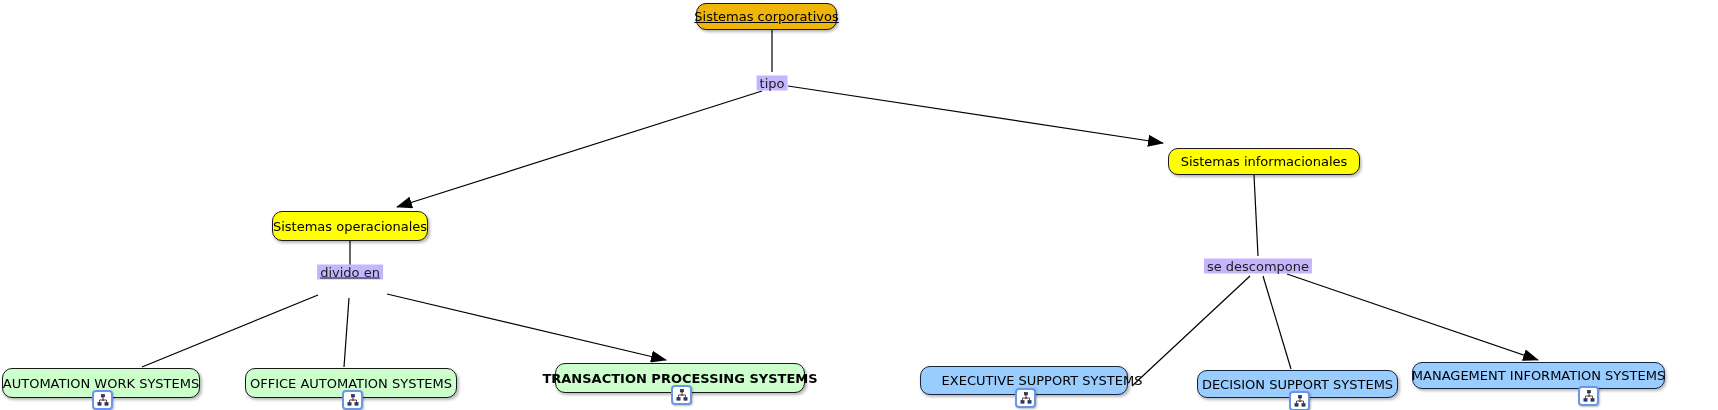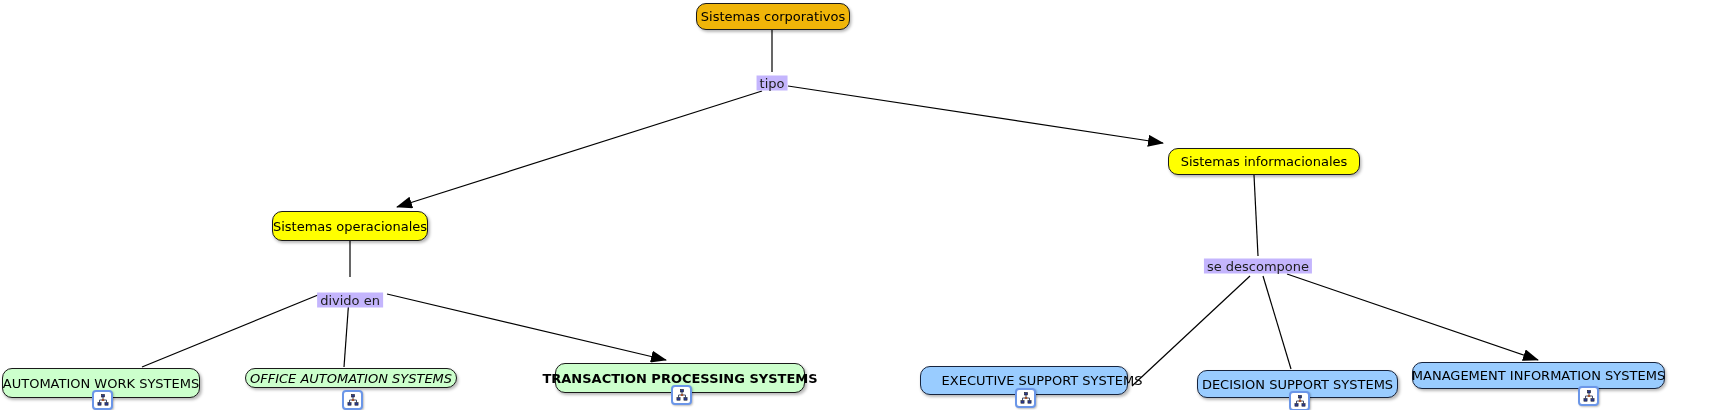--- a/index.html
+++ b/index.html
@@ -48,58 +48,58 @@
     <line x1="350" y1="241" x2="350" y2="277" stroke="#000" stroke-width="1.2"></line>
     <line x1="318" y1="295" x2="142" y2="367" stroke="#000" stroke-width="1.2"></line>
     <line x1="349" y1="298" x2="344" y2="367" stroke="#000" stroke-width="1.2"></line>
     <line x1="387" y1="294" x2="666" y2="360" stroke="#000" stroke-width="1.2" marker-end="url(#arrow)"></line>
     <line x1="1254" y1="175" x2="1258" y2="256" stroke="#000" stroke-width="1.2"></line>
     <line x1="1250" y1="276" x2="1132" y2="386" stroke="#000" stroke-width="1.2"></line>
     <line x1="1263" y1="276" x2="1291" y2="369" stroke="#000" stroke-width="1.2"></line>
     <line x1="1287" y1="274" x2="1538" y2="360" stroke="#000" stroke-width="1.2" marker-end="url(#arrow)"></line>
   </svg>
 
-  <div class="node node-root" style="left:696px;top:3px;width:154px;height:27px;">
+  <div class="node node-root" style="left:696px;top:3px;width:141px;height:27px;text-decoration:underline;">
     <span>Sistemas corporativos</span>
   </div>
 
   <div class="node node-branch" style="left:272px;top:211px;width:156px;height:30px;">
     <span>Sistemas operacionales</span>
   </div>
 
   <div class="node node-branch" style="left:1168px;top:148px;width:192px;height:27px;">
     <span>Sistemas informacionales</span>
   </div>
 
   <div class="node node-green" style="left:2px;top:368px;width:198px;height:30px;">
     <span>AUTOMATION WORK SYSTEMS</span>
   </div>
 
-  <div class="node node-green" style="left:245px;top:368px;width:212px;height:20px;font-style:italic;">
+  <div class="node node-green" style="left:245px;top:368px;width:212px;height:30px;">
     <span>OFFICE AUTOMATION SYSTEMS</span>
   </div>
 
   <div class="node node-green" style="left:555px;top:363px;width:250px;height:30px;font-weight:bold;">
     <span>TRANSACTION PROCESSING SYSTEMS</span>
   </div>
 
   <div class="node node-blue" style="left:920px;top:366px;width:208px;height:29px;padding-left:36px;">
     <span>EXECUTIVE SUPPORT SYSTEMS</span>
   </div>
 
   <div class="node node-blue" style="left:1197px;top:370px;width:201px;height:28px;">
     <span>DECISION SUPPORT SYSTEMS</span>
   </div>
 
   <div class="node node-blue" style="left:1412px;top:362px;width:253px;height:27px;">
     <span>MANAGEMENT INFORMATION SYSTEMS</span>
   </div>
 
   <span class="phrase" style="left:772px;top:83px;">tipo</span>
-  <span class="phrase" style="left:350px;top:300px;">divido en</span>
+  <span class="phrase" style="left:350px;top:272px;text-decoration:underline;">divido en</span>
   <span class="phrase" style="left:1258px;top:266px;">se descompone</span>
 
   <div class="res-icon" style="left:92px;top:390px;">
     <svg width="12" height="12" viewBox="0 0 12 12">
       <path d="M6 2.5 V6 M2.5 6 H9.5 M2.5 6 V8.5 M9.5 6 V8.5" stroke="#44506e" stroke-width="1" fill="none"></path>
       <rect x="4.4" y="0.4" width="3.2" height="2.6" fill="#2b3a8f" stroke="#111" stroke-width="0.5"></rect>
       <rect x="0.9" y="8.6" width="3.2" height="2.6" fill="#2b3a8f" stroke="#111" stroke-width="0.5"></rect>
       <rect x="7.9" y="8.6" width="3.2" height="2.6" fill="#2b3a8f" stroke="#111" stroke-width="0.5"></rect>
       <rect x="4.8" y="4.9" width="2.4" height="2.1" fill="#a0522d"></rect>
     </svg>

